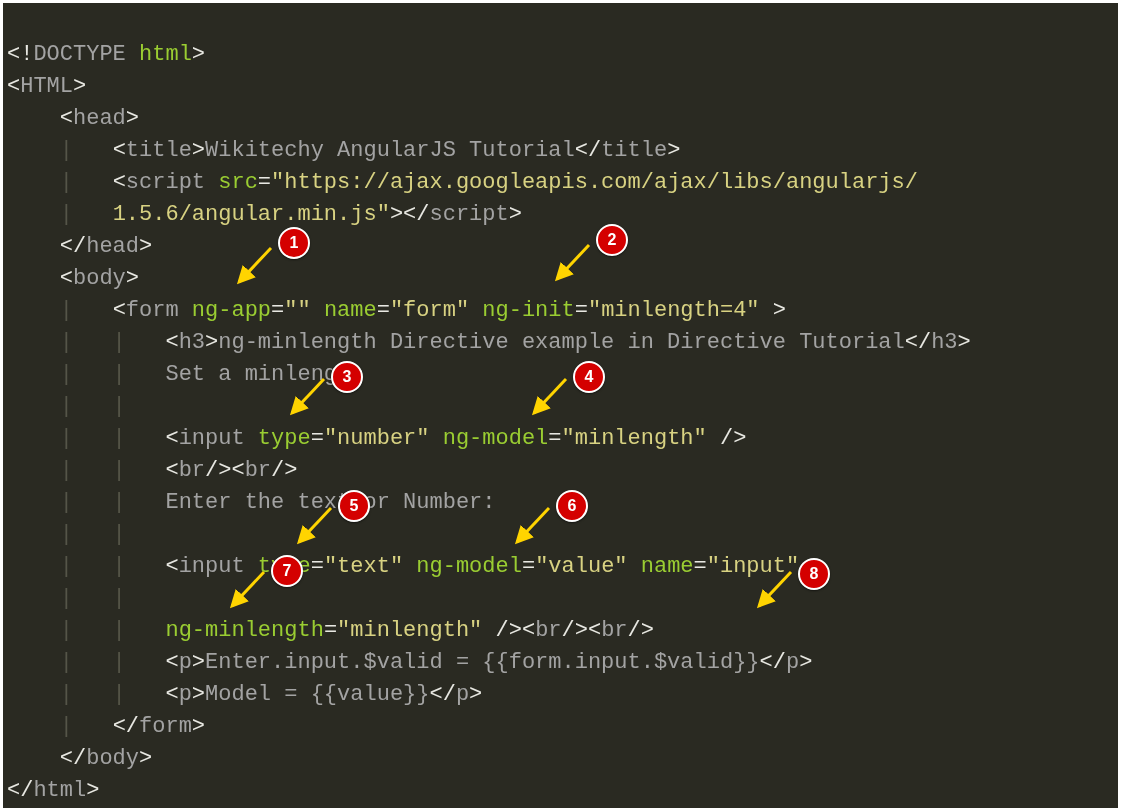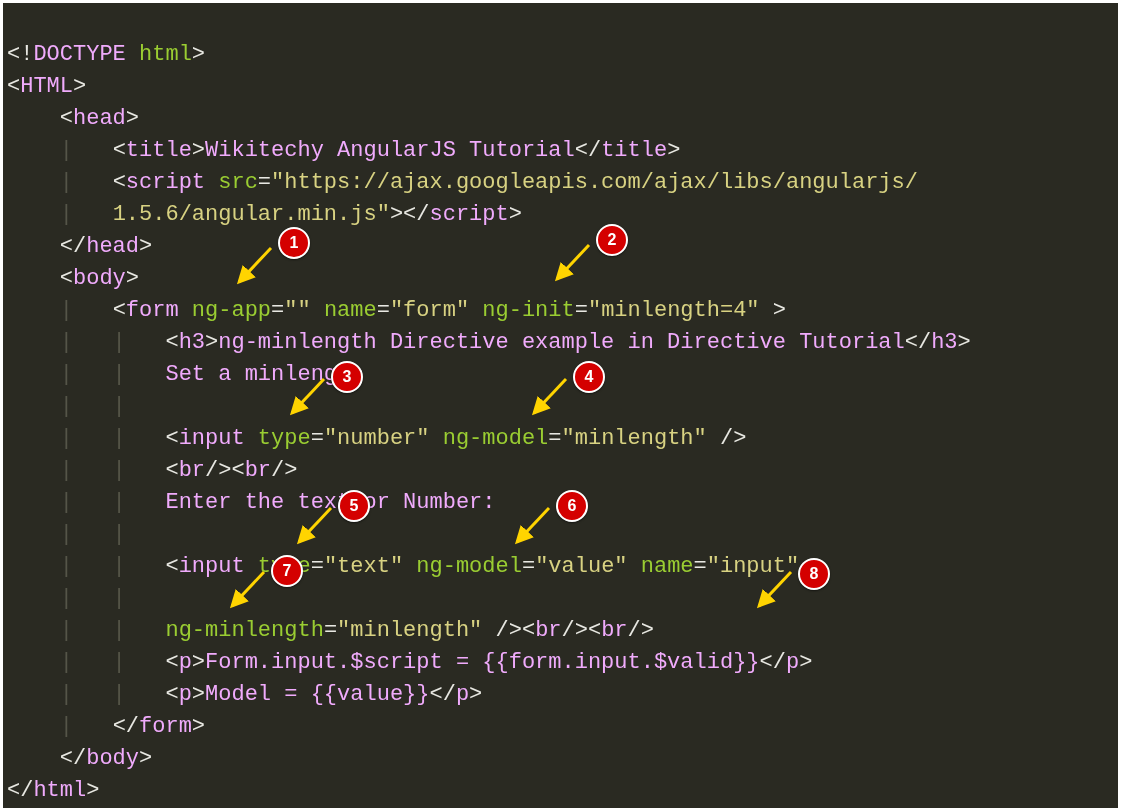--- a/index.html
+++ b/index.html
@@ -19,25 +19,25 @@
     line-height: 32px;
     overflow: hidden;
   }
   .code {
     position: absolute;
     top: 4px;
     left: 4px;
     color: #e8e8e2;
     white-space: pre;
   }
-  .tag     { color: #f0abfc; }  
+  .tag     { color: #a3a3a3; }  
   .bracket { color: #e8e8e2; }  
   .attr    { color: #9acd32; }  
   .string  { color: #d8d282; }  
-  .text    { color: #f0abfc; }  
+  .text    { color: #a3a3a3; }  
   .guide   { color: #555548; }  
   
   .callout {
     position: absolute;
     width: 28px;
     height: 28px;
     border-radius: 50%;
     background: #d40000;
     border: 2px solid #ffffff;
     color: #ffffff;
@@ -75,21 +75,21 @@
 <span><span class="guide">    |   |   </span><span class="bracket">&lt;</span><span class="tag">h3</span><span class="bracket">&gt;</span><span class="text">ng-minlength Directive example in Directive Tutorial</span><span class="bracket">&lt;/</span><span class="tag">h3</span><span class="bracket">&gt;</span></span>
 <span><span class="guide">    |   |   </span><span class="text">Set a minlength</span></span>
 <span><span class="guide">    |   |   </span></span>
 <span><span class="guide">    |   |   </span><span class="bracket">&lt;</span><span class="tag">input</span><span class="text"> </span><span class="attr">type</span><span class="bracket">=</span><span class="string">"number"</span><span class="text"> </span><span class="attr">ng-model</span><span class="bracket">=</span><span class="string">"minlength"</span><span class="bracket"> /&gt;</span></span>
 <span><span class="guide">    |   |   </span><span class="bracket">&lt;</span><span class="tag">br</span><span class="bracket">/&gt;&lt;</span><span class="tag">br</span><span class="bracket">/&gt;</span></span>
 <span><span class="guide">    |   |   </span><span class="text">Enter the text or Number:</span></span>
 <span><span class="guide">    |   |   </span></span>
 <span><span class="guide">    |   |   </span><span class="bracket">&lt;</span><span class="tag">input</span><span class="text"> </span><span class="attr">type</span><span class="bracket">=</span><span class="string">"text"</span><span class="text"> </span><span class="attr">ng-model</span><span class="bracket">=</span><span class="string">"value"</span><span class="text"> </span><span class="attr">name</span><span class="bracket">=</span><span class="string">"input"</span></span>
 <span><span class="guide">    |   |   </span></span>
 <span><span class="guide">    |   |   </span><span class="attr">ng-minlength</span><span class="bracket">=</span><span class="string">"minlength"</span><span class="bracket"> /&gt;&lt;</span><span class="tag">br</span><span class="bracket">/&gt;&lt;</span><span class="tag">br</span><span class="bracket">/&gt;</span></span>
-<span><span class="guide">    |   |   </span><span class="bracket">&lt;</span><span class="tag">p</span><span class="bracket">&gt;</span><span class="text">Form.input.$script = {{form.input.$valid}}</span><span class="bracket">&lt;/</span><span class="tag">p</span><span class="bracket">&gt;</span></span>
+<span><span class="guide">    |   |   </span><span class="bracket">&lt;</span><span class="tag">p</span><span class="bracket">&gt;</span><span class="text">Enter.input.$valid = {{form.input.$valid}}</span><span class="bracket">&lt;/</span><span class="tag">p</span><span class="bracket">&gt;</span></span>
 <span><span class="guide">    |   |   </span><span class="bracket">&lt;</span><span class="tag">p</span><span class="bracket">&gt;</span><span class="text">Model = {{value}}</span><span class="bracket">&lt;/</span><span class="tag">p</span><span class="bracket">&gt;</span></span>
 <span><span class="guide">    |   </span><span class="bracket">&lt;/</span><span class="tag">form</span><span class="bracket">&gt;</span></span>
 <span><span class="guide">    </span><span class="bracket">&lt;/</span><span class="tag">body</span><span class="bracket">&gt;</span></span>
 <span><span class="bracket">&lt;/</span><span class="tag">html</span><span class="bracket">&gt;</span></span></div>
 
   <svg class="arrow" style="left:230px; top:243px;" viewBox="0 0 40 40">
       <defs>
         <marker id="ah1" markerWidth="6" markerHeight="6" refX="5" refY="3" orient="auto">
           <path d="M0,0 L6,3 L0,6 Z" fill="#ffd400"></path>
         </marker>

